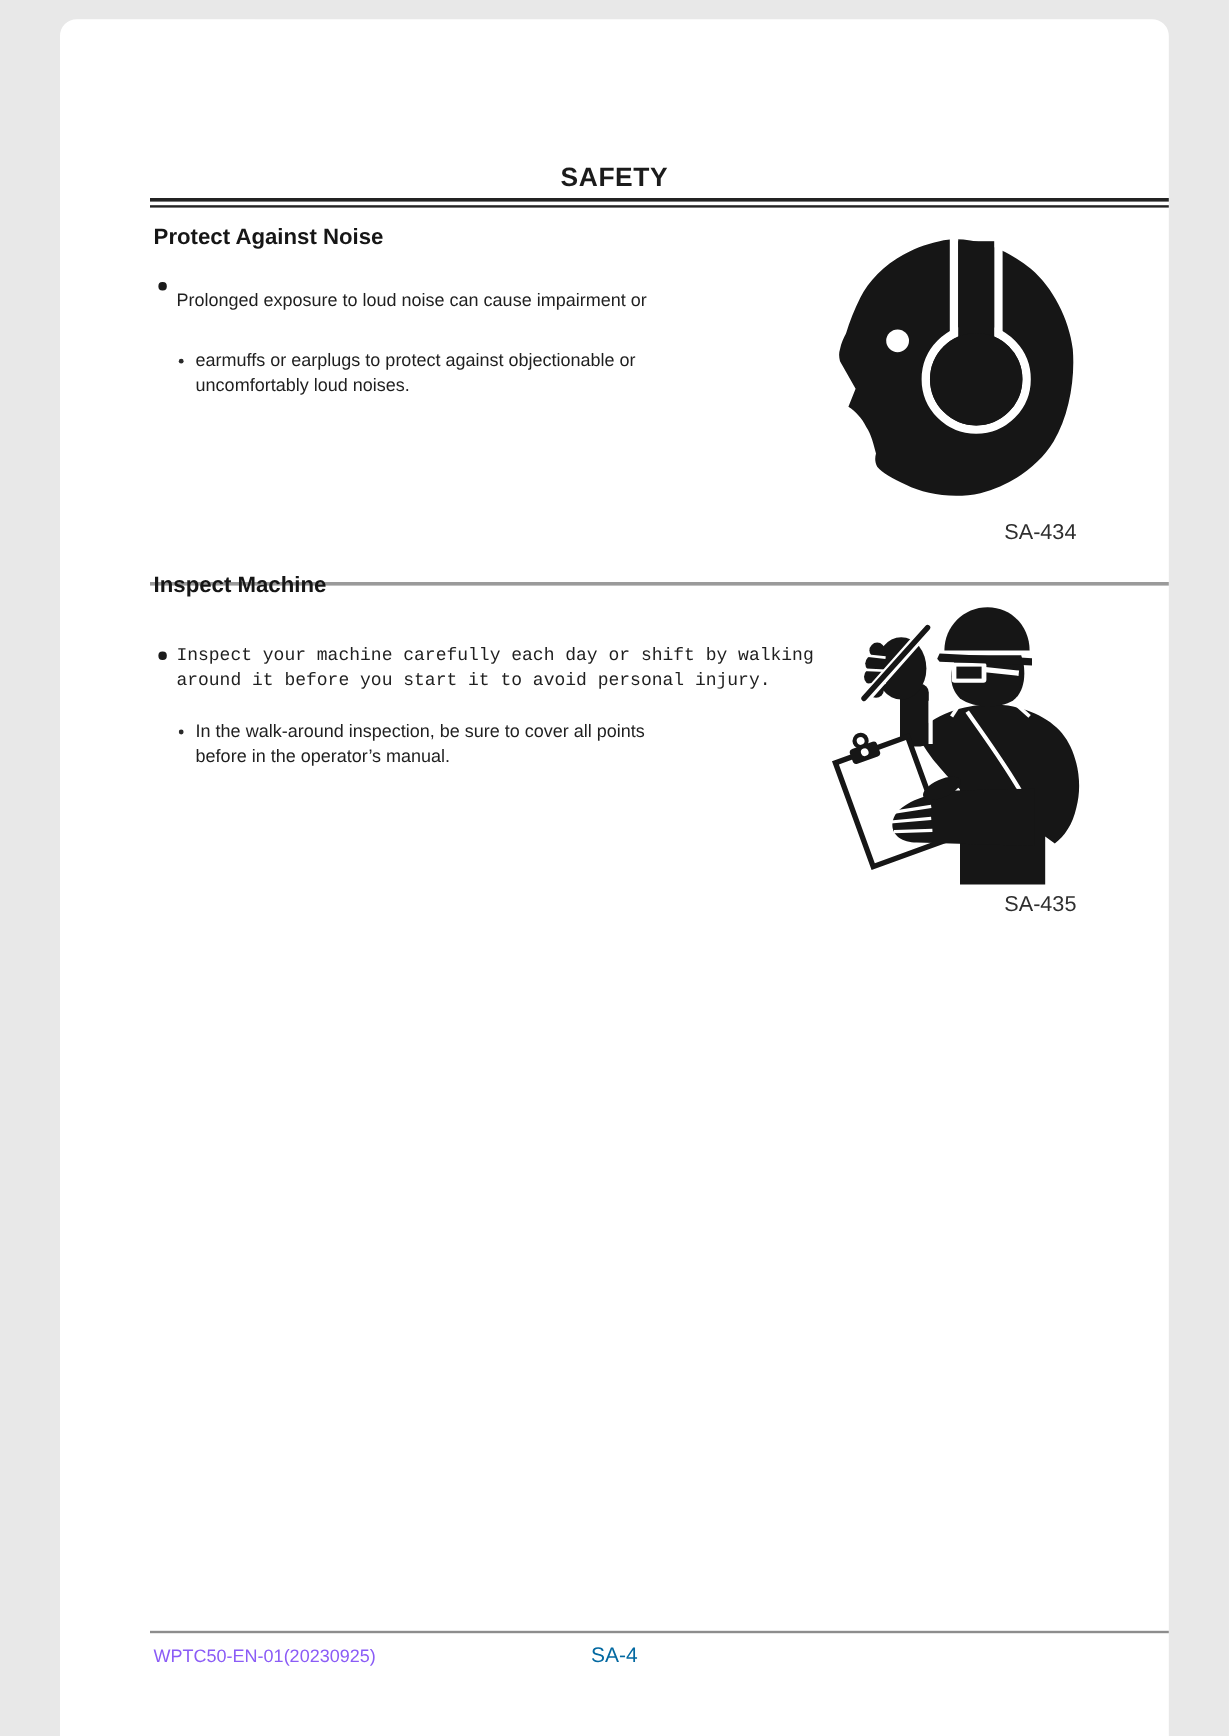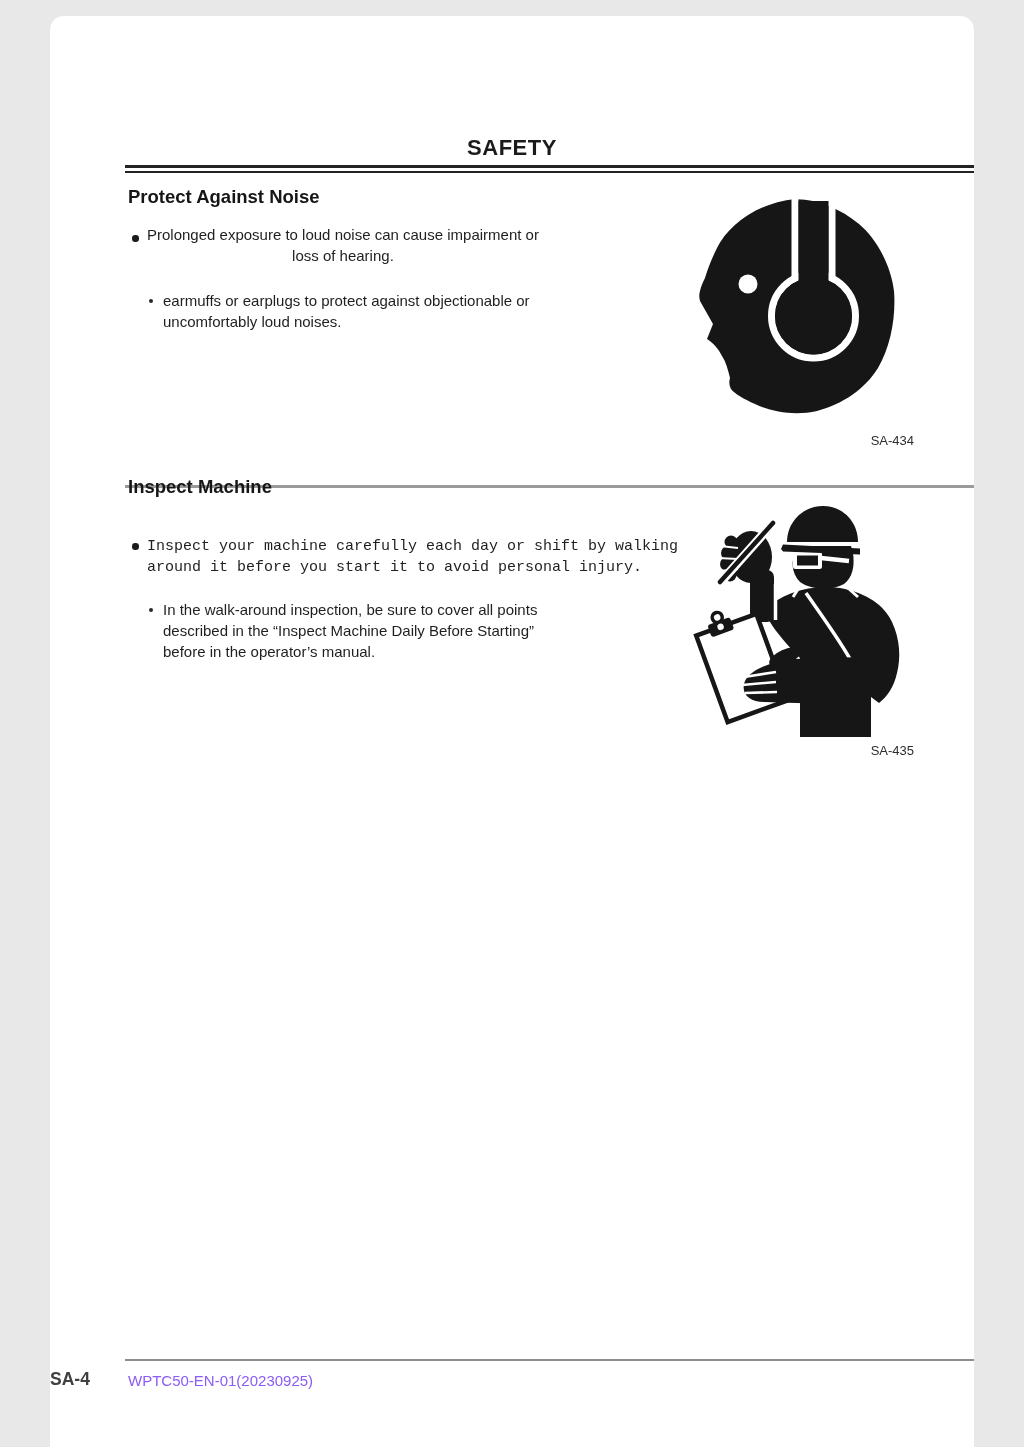--- a/index.html
+++ b/index.html
@@ -26,77 +26,76 @@
     border-bottom:2px solid #232323;
   }
   .section-heading{
     position:absolute; left:78px;
     font-size:18.5px; font-weight:bold; color:#161616;
   }
   .h1{top:170px;}
   .h2{top:460px;}
   .para{position:absolute; font-size:15px; line-height:21px; color:#1f1f1f;}
   .para p{margin:0; white-space:nowrap;}
-  .b1{left:97px; top:208px;text-align:center;}
+  .b1{left:97px; top:224px;}
   .sb1{left:113px; top:274px;}
   .b2{left:97px; top:520px;font-family:Liberation Mono, monospace;}
   .sb2{left:113px; top:583px;}
   .dot-l1{
     position:absolute; width:6.5px; height:6.5px; border-radius:50%;
     background:#1b1b1b; left:82px;
   }
   .d1{top:219px;}
   .d2{top:527px;}
   .dot-l2{
     position:absolute; width:4px; height:4px; border-radius:50%;
     background:#2a2a2a; left:99px;
   }
   .d3{top:283px;}
   .d4{top:592px;}
   .figure{position:absolute;}
   .fig1{left:645px; top:180px; width:205px; height:220px;}
   .fig2{left:640px; top:480px; width:230px; height:250px;}
   .figure svg{display:block; width:100%; height:100%;}
   .fig-caption{
-    position:absolute; right:60px;
-    font-size:13px; color:#2e2e2e;
+    position:absolute; right:77px;
+    font-size:18px; color:#2e2e2e;
   }
   .c1{top:417px;}
   .c2{top:727px;}
   .section-divider{
     position:absolute; left:75px; width:872px; height:2.5px;
     background:#9a9a9a; top:469px;
   }
   .footer-rule{
     position:absolute; left:75px; width:872px; height:2px;
     background:#8d8d8d; top:1343px;
   }
   .footer-doc{
     position:absolute; left:78px; top:1356px;
     font-size:15px; color:#8b5cf6;
   }
   .footer-page{
     position:absolute; left:0; top:1353px; width:100%;
-    text-align:left; font-size:17.5px; color:#404040;font-weight:bold;
+    text-align:center; font-size:17.5px; color:#0369a1;
   }
 </style>
 </head>
 <body>
 
 <div class="page">
 
   <div class="page-title">SAFETY</div>
   <div class="double-rule"></div>
 
   <div class="section-heading h1">Protect Against Noise</div>
 
   <span class="dot-l1 d1"></span>
   <div class="para b1">
     <p>Prolonged exposure to loud noise can cause impairment or</p>
-    <p>loss of hearing.</p>
   </div>
 
   <span class="dot-l2 d3"></span>
   <div class="para sb1">
     <p>earmuffs or earplugs to protect against objectionable or</p>
     <p>uncomfortably loud noises.</p>
   </div>
 
   <div class="figure fig1">
     <svg viewBox="0 0 205 220" xmlns="http://www.w3.org/2000/svg">
@@ -137,21 +136,20 @@
 
   <span class="dot-l1 d2"></span>
   <div class="para b2">
     <p>Inspect your machine carefully each day or shift by walking</p>
     <p>around it before you start it to avoid personal injury.</p>
   </div>
 
   <span class="dot-l2 d4"></span>
   <div class="para sb2">
     <p>In the walk-around inspection, be sure to cover all points</p>
-    <p>described in the “Inspect Machine Daily Before Starting”</p>
     <p>before in the operator’s manual.</p>
   </div>
 
   <div class="figure fig2">
     <svg viewBox="0 0 230 250" xmlns="http://www.w3.org/2000/svg">
 
       <path fill="#161616" d="M 72 116
         C 92 96 122 88 150 92
         C 177 97 194 109 202 126
         C 210 143 211 162 207 177

